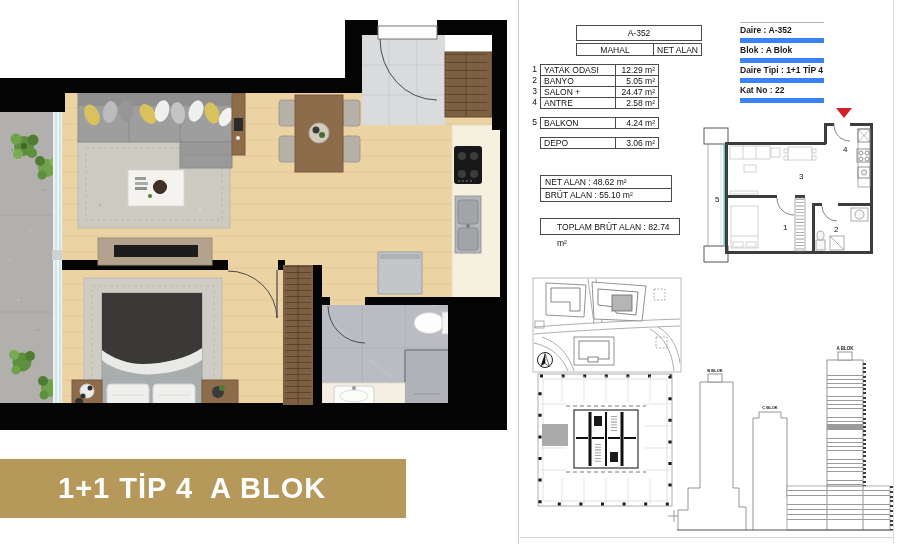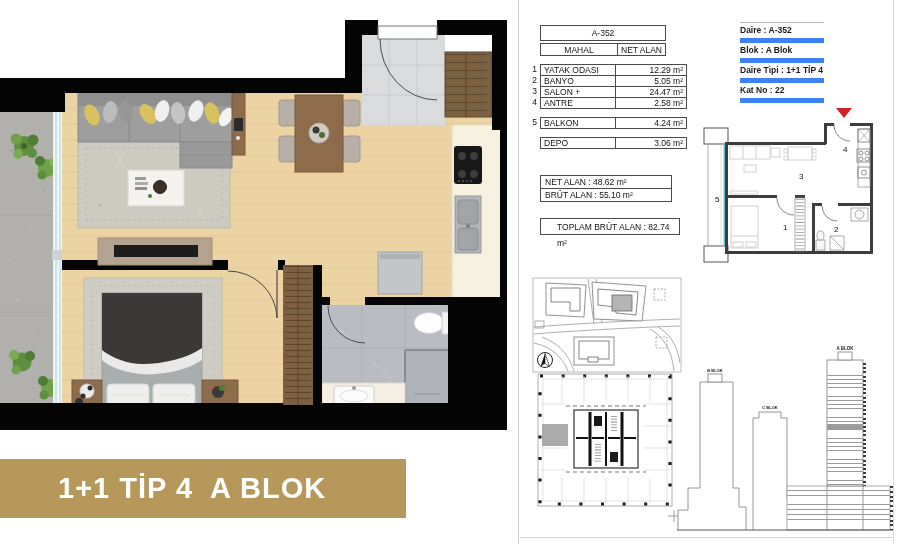--- a/index.html
+++ b/index.html
@@ -13,31 +13,31 @@
   #footer-bar .lbl{color:#fff;font-size:29px;font-weight:bold;line-height:59px;
                    padding-left:13px;letter-spacing:1px;white-space:pre;}
 
   
   #divider-left{left:518px;top:0;width:1px;height:544px;background:#cfcfcf;}
   #divider-right{left:893px;top:0;width:1px;height:544px;background:#dddddd;}
   #divider-bottom{left:520px;top:537px;width:374px;height:1px;background:#d6d6d6;}
 
   
   #unit-table{left:524px;top:25px;width:170px;font-size:8.5px;color:#111;}
-  #unit-table .bx{border:1px solid #4a4a4a;background:#fff;box-sizing:border-box;}
+  #unit-table .bx{border:1px solid #4a4a4a;background:#fff;box-sizing:border-box;margin-left:36px;}
   #t-head{position:absolute;left:16px;top:0;width:126px;height:16px;text-align:center;line-height:15px;}
   #t-cols{position:absolute;left:16px;top:18px;width:126px;height:13px;display:flex;}
   #t-cols span{display:block;line-height:12px;text-align:center;box-sizing:border-box;}
   #t-cols .c1{width:76px;}
   #t-cols .c2{width:48px;border-left:1px solid #4a4a4a;}
   .trows{position:absolute;left:0;width:170px;}
   .trow{display:flex;height:12px;line-height:11px;margin-top:-1px;}
   .tnum{width:13px;text-align:right;padding-right:3px;}
   .tname{width:76px;border:1px solid #4a4a4a;padding-left:3px;box-sizing:border-box;background:#fff;}
-  .tarea{width:72px;border:1px solid #4a4a4a;margin-left:-1px;text-align:right;
+  .tarea{width:44px;border:1px solid #4a4a4a;margin-left:-1px;text-align:right;
          padding-right:3px;box-sizing:border-box;background:#fff;}
   .tarea.left{text-align:right;padding-left:3px;}
   #t-rows{top:40px;}
   #t-balkon{top:93px;}
   #t-depo{top:113px;}
   #t-summary{position:absolute;left:16px;top:150px;width:132px;}
   #t-summary div{border:1px solid #4a4a4a;height:14px;line-height:13px;padding-left:4px;
                  box-sizing:border-box;background:#fff;}
   #t-summary div + div{margin-top:-1px;}
   #t-toplam{position:absolute;left:16px;top:193px;width:140px;height:17px;line-height:16px;

